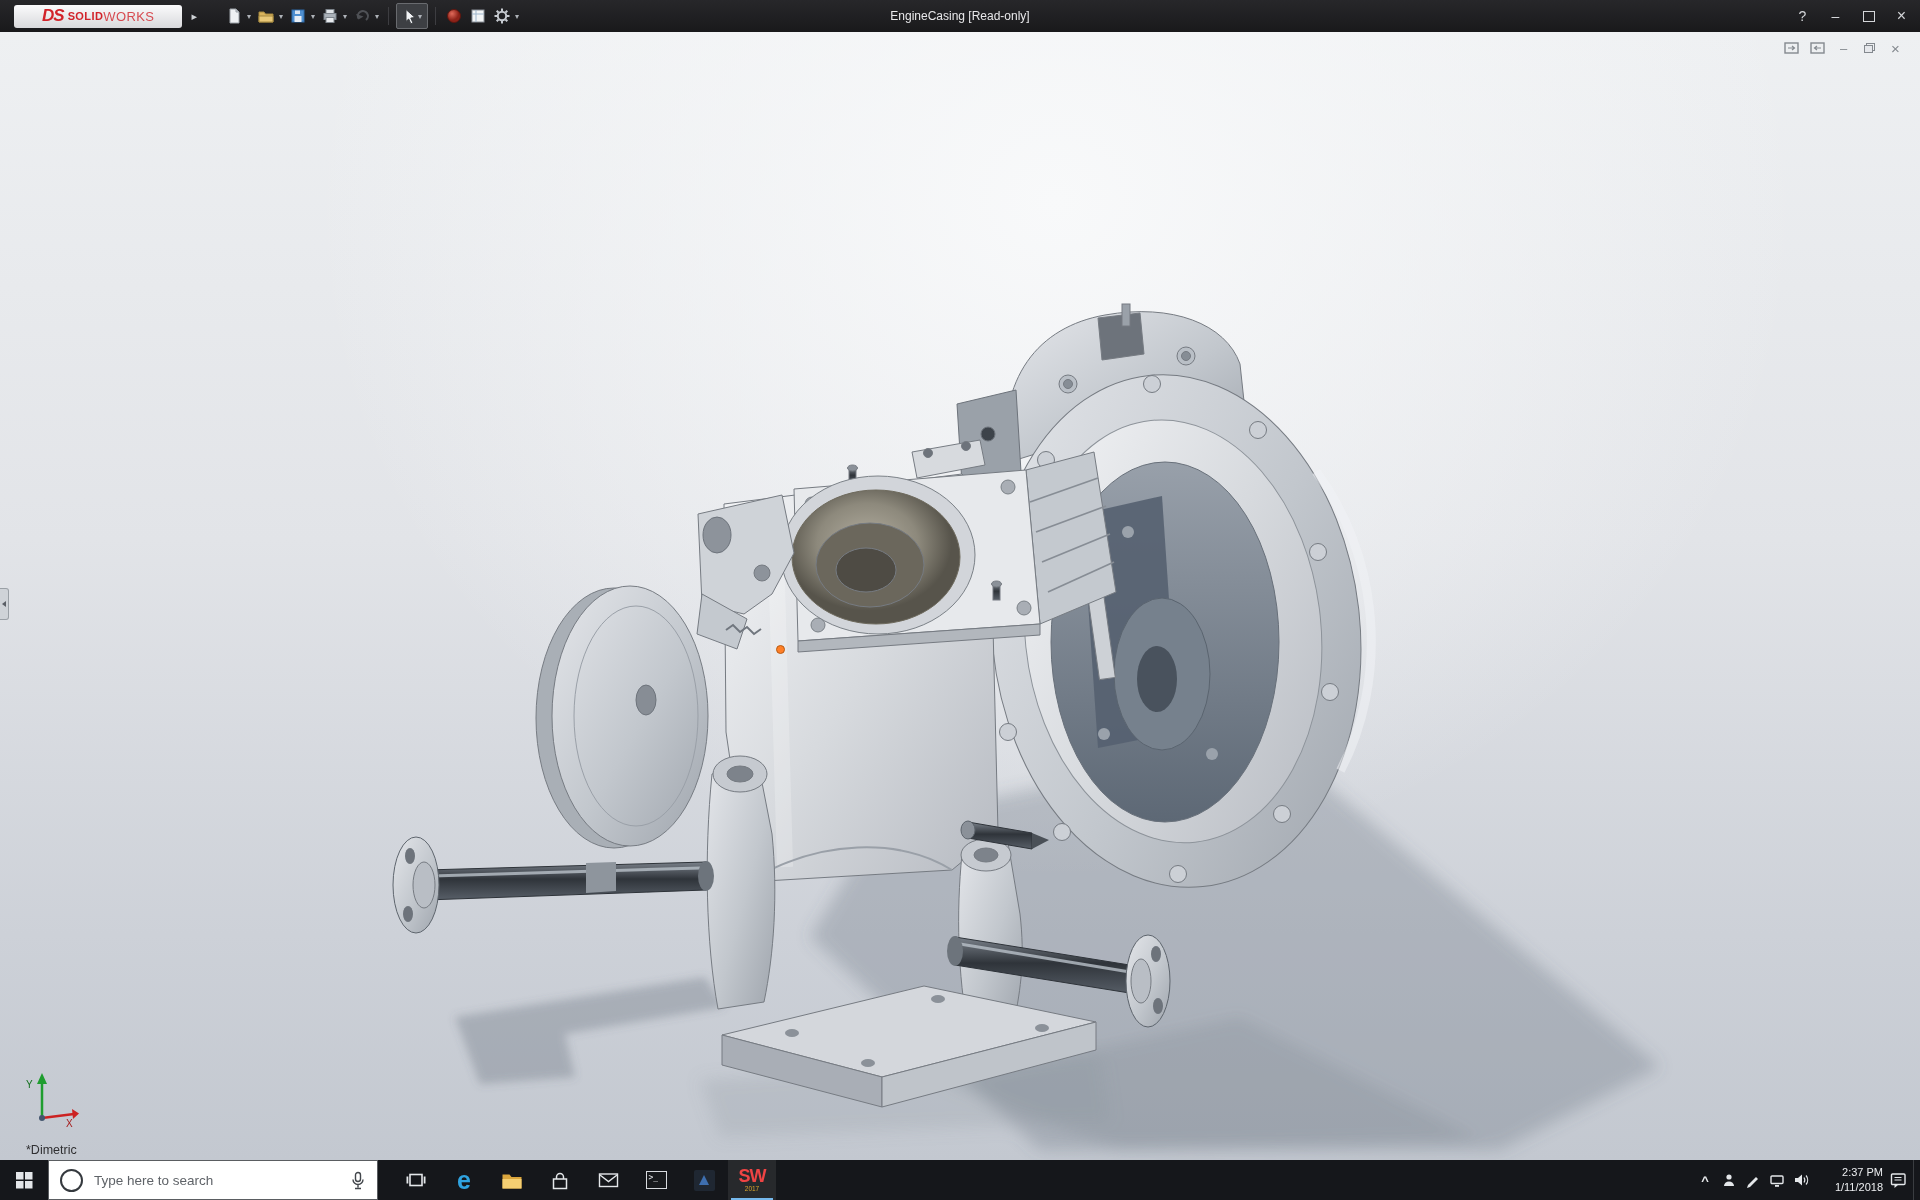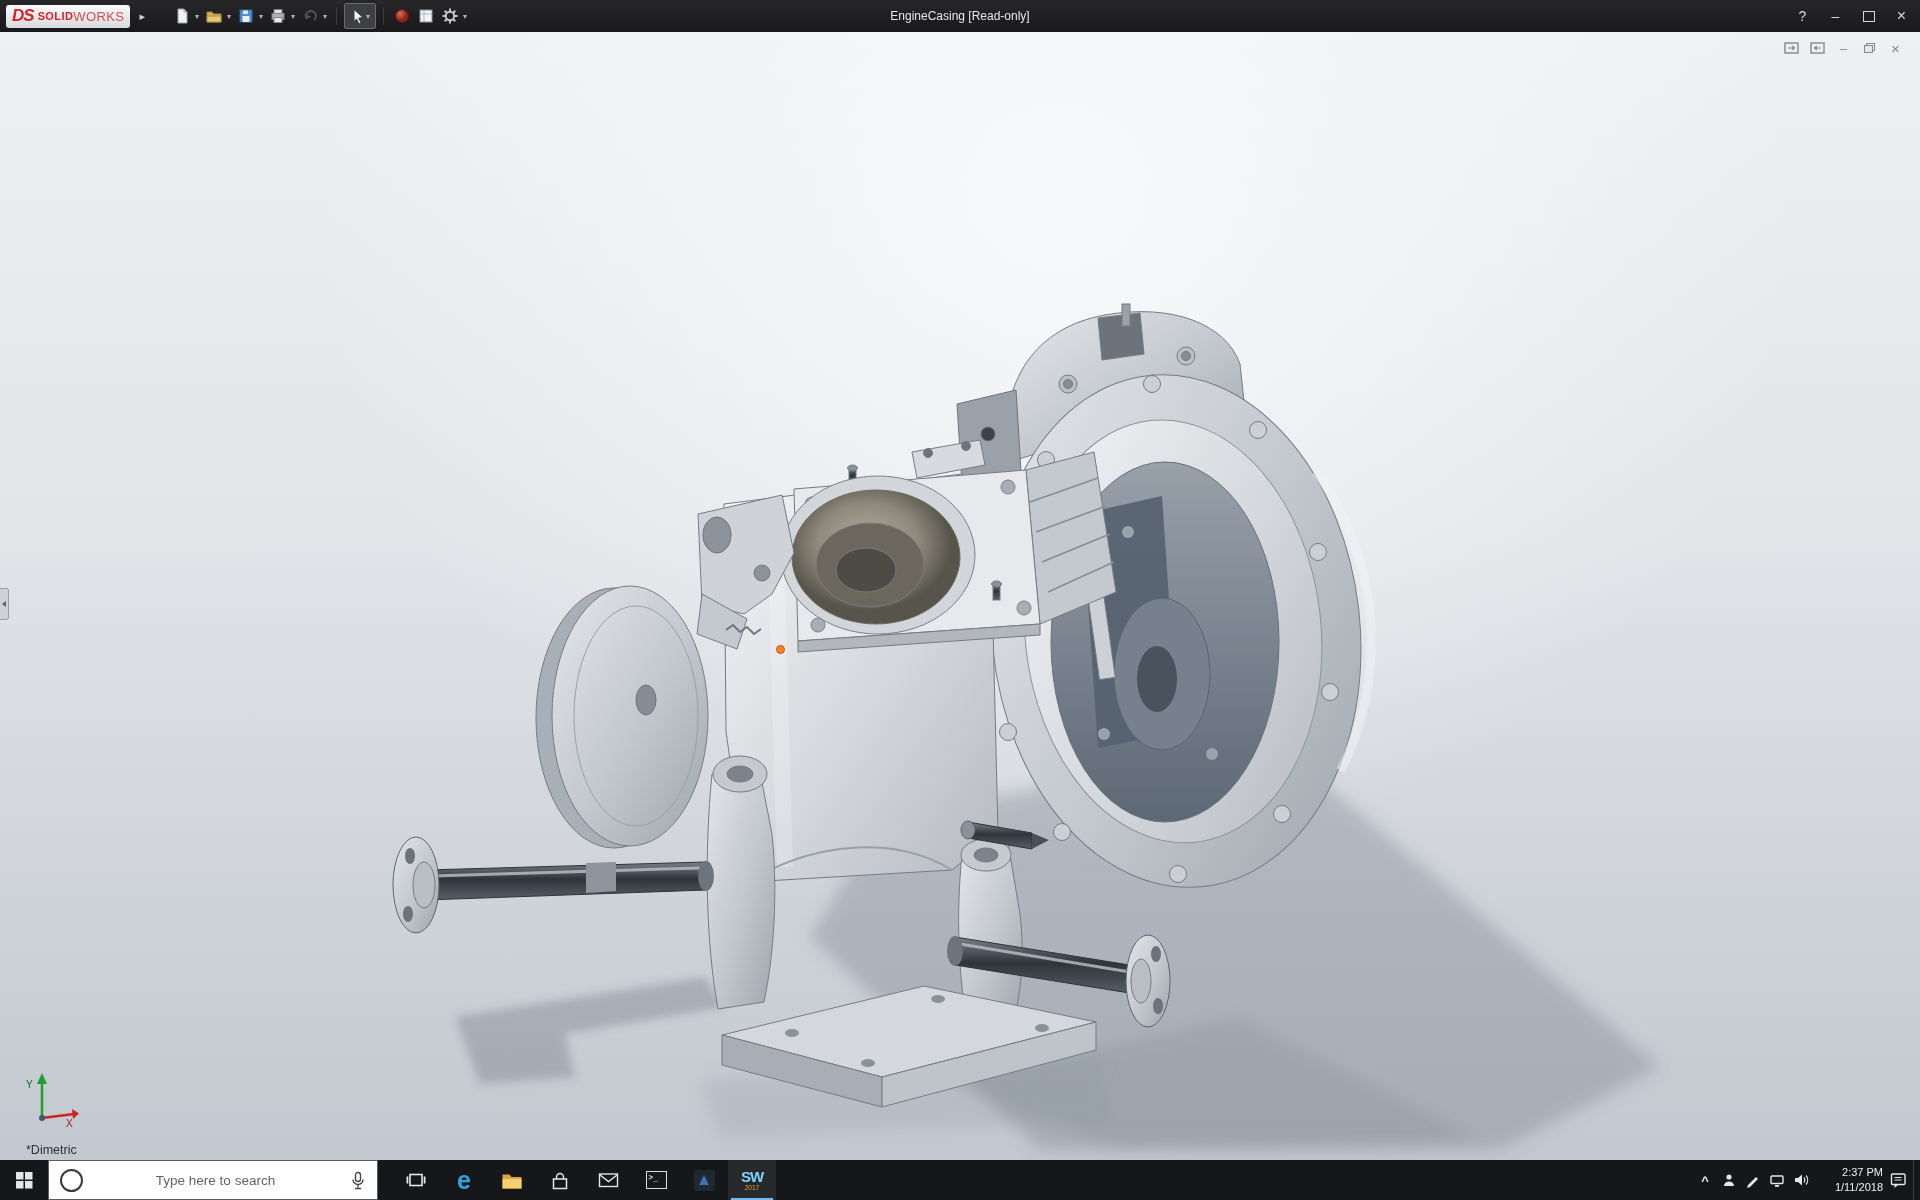--- a/index.html
+++ b/index.html
@@ -1,21 +1,21 @@
 <!DOCTYPE html>
 <html><head>
 <meta charset="utf-8">
 <style>
   html,body{margin:0;padding:0;width:1920px;height:1200px;overflow:hidden;
     font-family:"Liberation Sans",sans-serif;background:#000;}
 
   
   .titlebar{position:absolute;top:0;left:0;width:1920px;height:32px;
     background:linear-gradient(#27272a,#19191b);display:flex;align-items:center;z-index:30;}
-  .brand-pill{display:flex;align-items:center;height:23px;margin-left:6px;padding:0 6px;
+  .brand-pill{display:flex;align-items:center;height:23px;margin-left:14px;padding:0 28px;
     background:linear-gradient(#fbfbfc,#d8d9dc);border-radius:3px;}
   .ds-glyph{font-style:italic;font-weight:bold;font-size:17px;color:#d2232a;margin-right:4px;letter-spacing:-1px;}
   .brand-bold{font-weight:bold;font-size:11px;color:#d2232a;letter-spacing:.4px;}
   .brand-light{font-weight:normal;font-size:13px;color:#d2232a;opacity:.8;letter-spacing:.4px;}
   .flyout-arrow{color:#cfd2d6;font-size:11px;margin-left:9px;}
   .qat{display:flex;align-items:center;margin-left:26px;gap:2px;}
   .qat .btn{display:flex;align-items:center;justify-content:center;height:24px;padding:0 2px;border-radius:2px;}
   .dd{color:#aeb2b8;font-size:8px;margin-right:2px;}
   .sep{width:1px;height:18px;background:#3d3d41;margin:0 5px;}
   .select-box{background:#3d3f43;border:1px solid #696b6f;border-radius:2px;display:flex;
@@ -50,35 +50,35 @@
     background:#ff7f27;border:1.5px solid #b85c14;box-sizing:border-box;}
 
   
   .taskbar{position:absolute;left:0;top:1160px;width:1920px;height:40px;background:#15171b;
     display:flex;align-items:stretch;z-index:50;color:#e8eaed;}
   .start{width:48px;display:flex;align-items:center;justify-content:center;}
   .search-box{width:330px;background:#ffffff;border:1px solid #5a5d61;box-sizing:border-box;
     display:flex;align-items:center;}
   .cortana-ring{width:19px;height:19px;border:2px solid #35393e;border-radius:50%;margin:0 9px 0 11px;flex:none;}
   .search-box input{flex:1;border:none;outline:none;font-size:13.5px;color:#0c4a6e;
-    font-family:"Liberation Sans",sans-serif;background:transparent;text-align:center;}
+    font-family:"Liberation Sans",sans-serif;background:transparent;}
   .search-box input::placeholder{color:#5f6368;opacity:1;}
   .mic{margin:0 10px;flex:none;}
   .slots{display:flex;align-items:stretch;margin-left:14px;}
   .slot{width:48px;display:flex;align-items:center;justify-content:center;position:relative;}
   .slot.active{background:rgba(255,255,255,.08);}
   .slot.active .indicator{position:absolute;bottom:0;left:3px;right:3px;height:2.5px;background:#76b9ed;}
   .edge-e{font-weight:bold;font-size:25px;color:#2fa3e0;line-height:1;}
   .cmd-box{width:21px;height:18px;background:#17191c;border:1.5px solid #d8dbdf;box-sizing:border-box;
     display:flex;align-items:flex-start;justify-content:flex-start;}
   .cmd-box span{font-family:"DejaVu Sans Mono",monospace;font-size:8px;color:#e8eaed;margin:1px 0 0 2px;}
   .dark-app{width:21px;height:21px;background:#1f2732;border-radius:2px;display:flex;
     align-items:center;justify-content:center;}
   .swicon{display:flex;flex-direction:column;align-items:center;line-height:1;}
-  .swicon .ltr{font-weight:bold;font-size:15px;color:#7dd3fc;letter-spacing:-1px;}
+  .swicon .ltr{font-weight:bold;font-size:18px;color:#ef4444;letter-spacing:-1px;}
   .swicon .yr{font-size:6.5px;color:#d9a52c;margin-top:1px;}
   .tray{margin-left:auto;display:flex;align-items:center;}
   .tray-btn{width:24px;height:40px;display:flex;align-items:center;justify-content:center;}
   .chevron{color:#e8eaed;font-size:13px;font-weight:bold;}
   .clock{width:70px;text-align:right;font-size:11px;line-height:1.35;color:#eceef0;}
   .show-desktop{width:6px;height:40px;border-left:1px solid #3a3d41;}
 </style>
 </head>
 <body>
 

